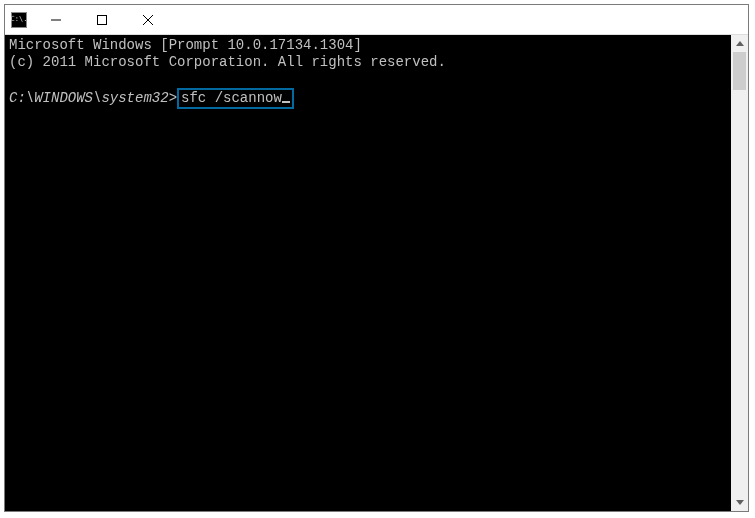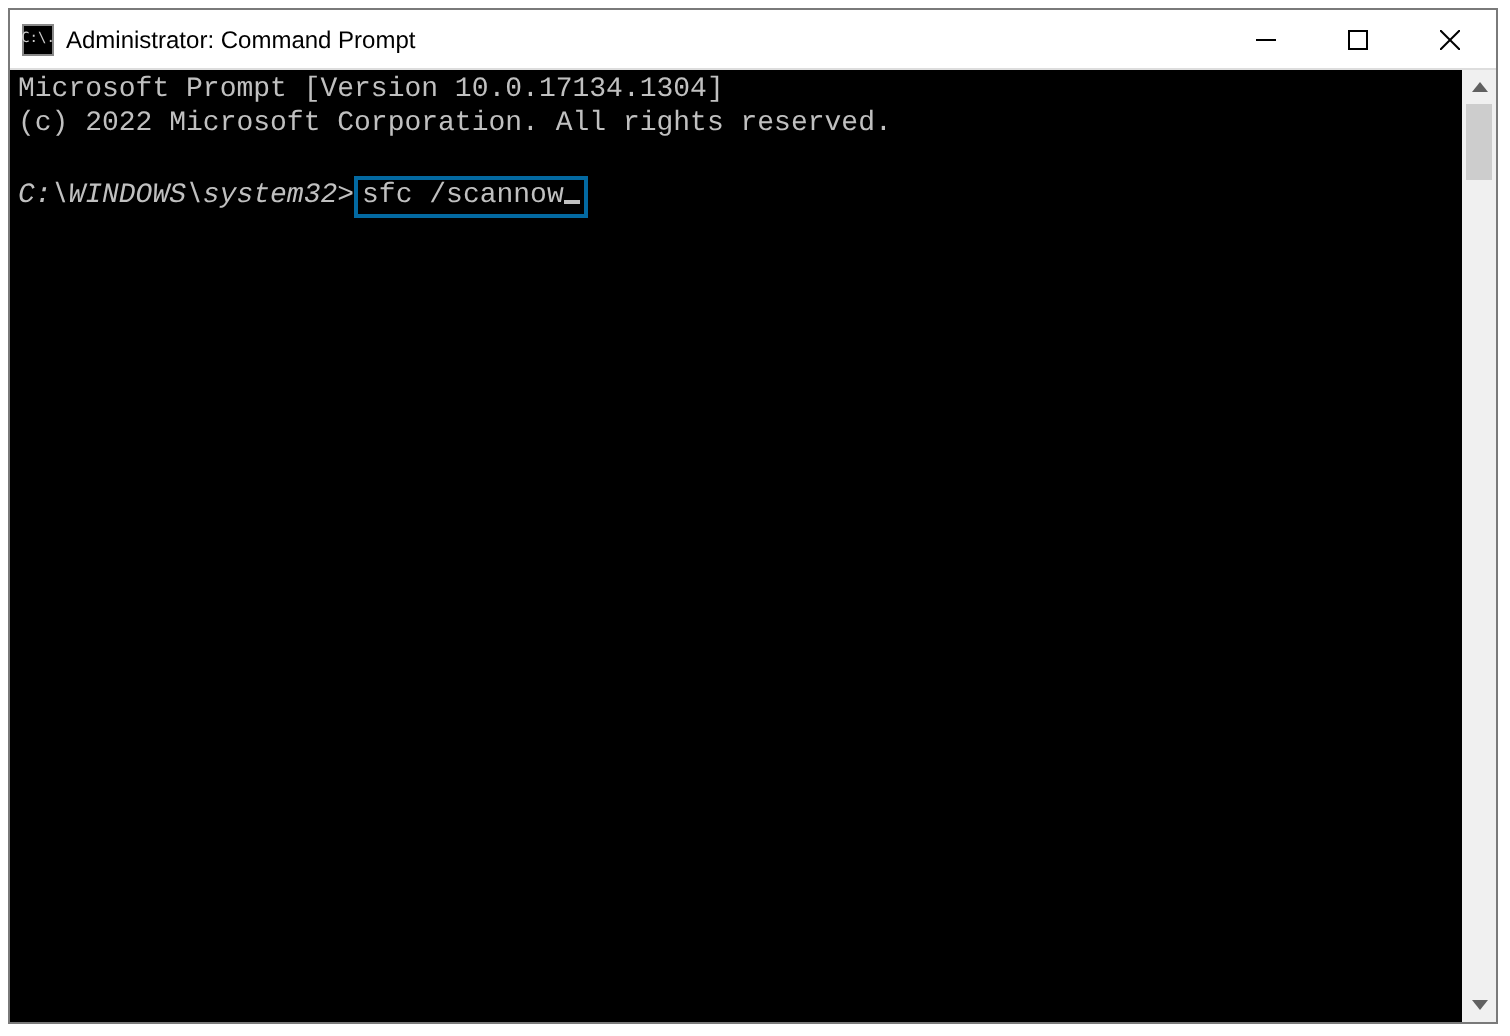--- a/index.html
+++ b/index.html
@@ -112,43 +112,42 @@
     }
   </style>
 </head>
 <body>
 
 <div class="window">
   <div class="titlebar">
     <div class="icon">
         <span>C:\.</span>
       </div>
-    <div class="title">Administrator: Command Prompt</div>
     <div class="win-controls">
       <div class="win-btn">
         <svg width="10" height="10">
             <line x1="0" y1="5" x2="10" y2="5" stroke="#000" stroke-width="1"></line>
           </svg>
       </div>
       <div class="win-btn">
         <svg width="10" height="10">
             <rect x="0.5" y="0.5" width="9" height="9" fill="none" stroke="#000" stroke-width="1"></rect>
           </svg>
       </div>
       <div class="win-btn">
         <svg width="10" height="10">
             <line x1="0" y1="0" x2="10" y2="10" stroke="#000" stroke-width="1"></line>
             <line x1="10" y1="0" x2="0" y2="10" stroke="#000" stroke-width="1"></line>
           </svg>
       </div>
     </div>
   </div>
   <div class="terminal-wrap">
-    <div class="terminal"><span>Microsoft Prompt [Version 10.0.17134.1304]</span>
-<span>(c) 2022 Microsoft Corporation. All rights reserved.</span>
+    <div class="terminal"><span>Microsoft Windows [Prompt 10.0.17134.1304]</span>
+<span>(c) 2011 Microsoft Corporation. All rights reserved.</span>
 
 <span class="prompt-line">C:\WINDOWS\system32&gt;</span><span class="highlight-box"><span>sfc /scannow</span><span class="cursor"></span></span></div>
     <div class="scrollbar">
       <div class="sb-arrow">
         <svg width="8" height="5">
             <polygon points="4,0 8,5 0,5" fill="#606060"></polygon>
           </svg>
       </div>
       <div class="sb-track">
         <div class="sb-thumb"></div>

